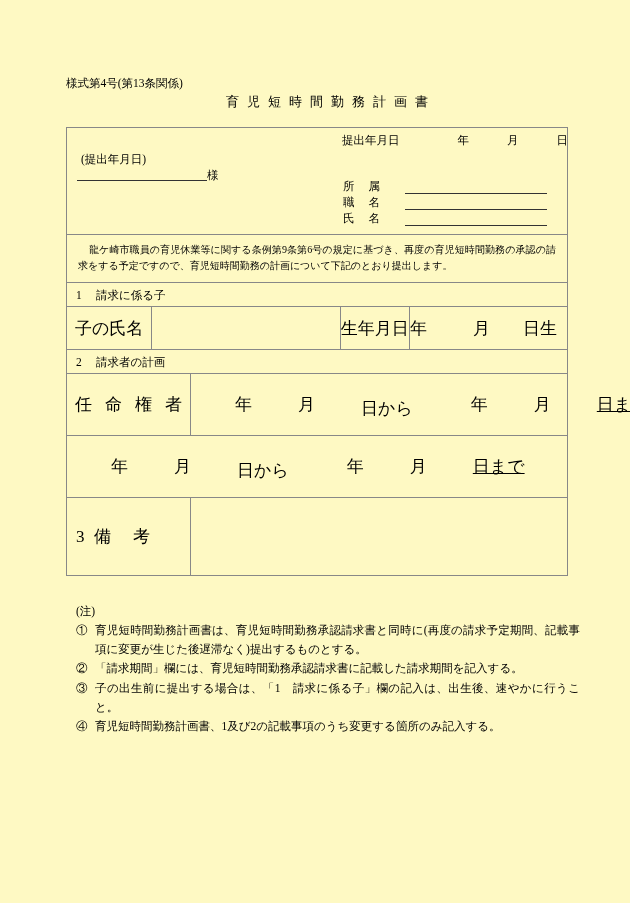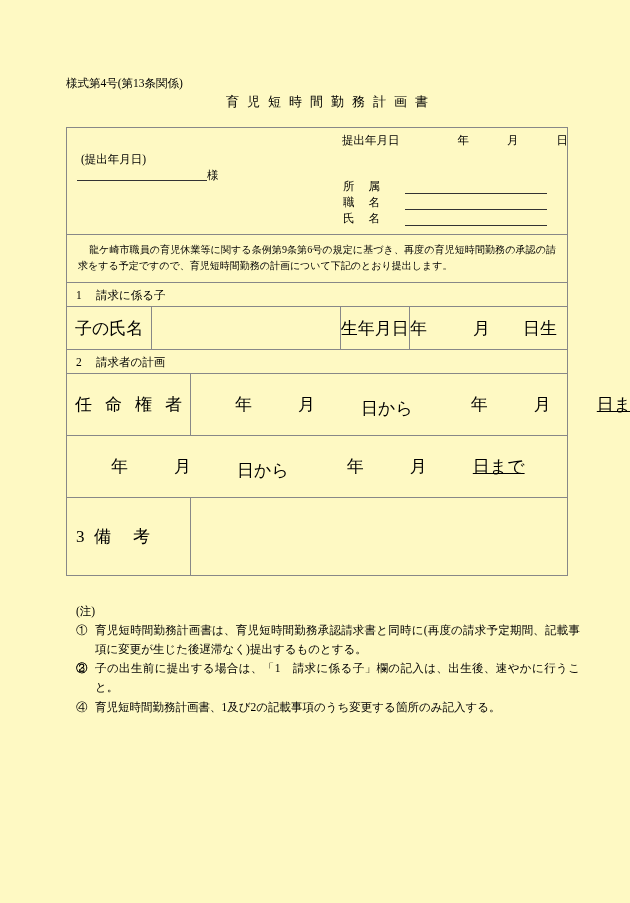--- a/index.html
+++ b/index.html
@@ -347,20 +347,21 @@
 
   <div class="notes">
     <div class="notes-title">(注)</div>
 
     <div class="note">
       <span class="marker">①</span>
       <span>育児短時間勤務計画書は、育児短時間勤務承認請求書と同時に(再度の請求予定期間、記載事項に変更が生じた後遅滞なく)提出するものとする。</span>
     </div>
     <div class="note">
       <span class="marker">②</span>
+      <span>「請求期間」欄には、育児短時間勤務承認請求書に記載した請求期間を記入する。</span>
     </div>
     <div class="note">
       <span class="marker">③</span>
       <span>子の出生前に提出する場合は、「1　請求に係る子」欄の記入は、出生後、速やかに行うこと。</span>
     </div>
     <div class="note">
       <span class="marker">④</span>
       <span>育児短時間勤務計画書、1及び2の記載事項のうち変更する箇所のみ記入する。</span>
     </div>
   </div>

